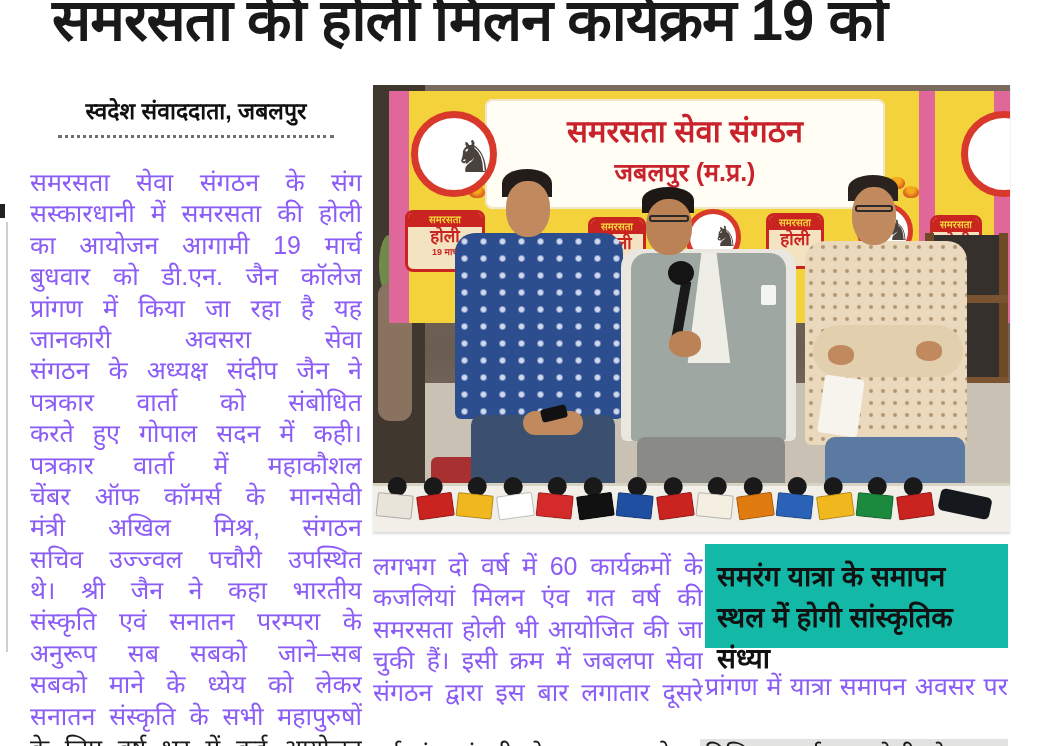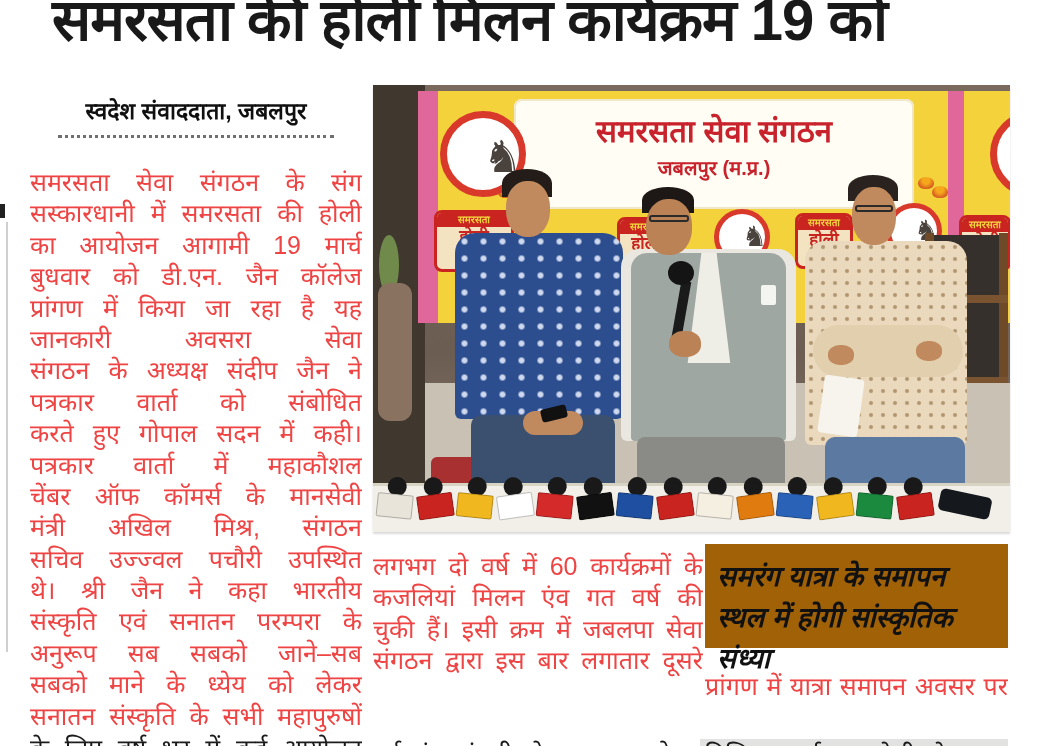--- a/index.html
+++ b/index.html
@@ -10,56 +10,56 @@
   .headline-wrap{position:absolute;left:0;top:0;width:1045px;height:74px;overflow:hidden;}
   .headline{position:absolute;left:52px;top:-16px;width:990px;white-space:nowrap;
             font-size:58px;font-weight:700;color:#191919;letter-spacing:-1px;line-height:1.25;}
 
   
   .byline{position:absolute;left:58px;top:94px;width:276px;text-align:center;
           font-size:23px;font-weight:700;color:#101010;padding-bottom:9px;
           border-bottom:3px dotted #6f6f6f;}
 
   
-  .col{position:absolute;font-size:25px;color:#ef4444;overflow:hidden;}
+  .col{position:absolute;font-size:25px;color:#8b5cf6;overflow:hidden;}
   .bodyline{height:31.4px;line-height:31.4px;white-space:nowrap;
             text-align:justify;text-align-last:justify;overflow:hidden;}
   .clipline{position:absolute;font-size:25px;line-height:31px;white-space:nowrap;
             text-align:justify;text-align-last:justify;overflow:hidden;color:#1b1b1b;}
 
   
-  .subhead{position:absolute;left:705px;top:544px;width:303px;height:104px;background:#a16207;font-style:italic;}
+  .subhead{position:absolute;left:705px;top:544px;width:303px;height:104px;background:#14b8a6;}
   .subhead-text{padding:12px 10px 0 12px;font-size:28px;font-weight:700;line-height:41px;color:#111;}
 
   .br-grey{position:absolute;left:700px;top:739px;width:308px;height:7px;background:#e2e2e0;}
 
   
   .edge-mark{position:absolute;left:0;top:204px;width:5px;height:14px;background:#222;}
   .edge-line{position:absolute;left:6px;top:222px;width:2px;height:430px;background:#cfcfcf;}
 
   
   .photo{position:absolute;left:373px;top:85px;width:637px;height:447px;overflow:hidden;
          background:linear-gradient(180deg,#7a6a5e 0%,#6b5d52 60%,#8a7c6e 100%);
          box-shadow:0 2px 2px rgba(0,0,0,.15);}
   .photo *{position:absolute;box-sizing:border-box;}
 
   .ph-doorway{left:0;top:0;width:52px;height:447px;background:#40372f;}
   .ph-door-person{left:5px;top:198px;width:34px;height:138px;background:#8a7260;border-radius:12px;}
   .ph-door-leaf{left:6px;top:150px;width:20px;height:60px;background:#6f8a4a;border-radius:50%;}
 
-  .ph-banner{left:16px;top:6px;width:621px;height:232px;background:#f4d23c;margin-left:29px;}
+  .ph-banner{left:16px;top:6px;width:621px;height:232px;background:#f4d23c;}
   .ph-strip1{left:0;top:0;width:20px;height:232px;background:#e0679a;}
   .ph-strip2{left:530px;top:0;width:16px;height:232px;background:#e0679a;}
   .ph-strip3{left:605px;top:0;width:16px;height:232px;background:#e0679a;}
 
   .ph-panel{left:96px;top:8px;width:400px;height:110px;background:#fffdf4;border-radius:8px;
             text-align:center;box-shadow:0 0 0 2px #f0e6c8 inset;}
   .ph-banner-title{position:static;display:block;margin-top:10px;font-size:31px;font-weight:700;
                    color:#c8232c;white-space:nowrap;}
-  .ph-banner-sub{position:static;display:block;margin-top:3px;font-size:20px;font-weight:700;color:#c8232c;}
+  .ph-banner-sub{position:static;display:block;margin-top:3px;font-size:25px;font-weight:700;color:#c8232c;}
 
   .diya{width:16px;height:12px;border-radius:50% 50% 45% 45%;
         background:radial-gradient(circle at 50% 30%,#f6a81c 30%,#d4581f 75%);}
 
   .ph-logo{border-radius:50%;background:#fff;border:7px solid #d8392b;text-align:center;
            color:#4a423c;overflow:hidden;}
   .ph-logo.big{width:86px;height:86px;font-size:44px;line-height:78px;}
   .ph-logo.small{width:56px;height:56px;font-size:28px;line-height:46px;border-width:5px;}
 
   .ph-poster{background:#f3e3c0;border:3px solid #c9241f;border-radius:8px;text-align:center;overflow:hidden;}
@@ -310,20 +310,21 @@
           <div class="michead"></div>
           <div class="micflag" style="background: rgb(201, 36, 31);"></div>
         </div>
       </div>
     <div class="ph-phone"></div>
   </div>
 
   <div class="col" style="left:373px;top:551px;width:330px;height:195px;">
       <div class="bodyline">लगभग दो वर्ष में 60 कार्यक्रमों के</div>
       <div class="bodyline">कजलियां मिलन एंव गत वर्ष की</div>
+      <div class="bodyline">समरसता होली भी आयोजित की जा</div>
       <div class="bodyline">चुकी हैं। इसी क्रम में जबलपा सेवा</div>
       <div class="bodyline">संगठन द्वारा इस बार लगातार दूसरे</div>
     </div>
   <div class="clipline" style="left:373px;top:739px;width:330px;height:7px;">वर्ष रंग पंचमी के साथ आयोजन</div>
 
   <div class="subhead">
     <div class="subhead-text">समरंग यात्रा के समापन स्थल में होगी सांस्कृतिक संध्या</div>
   </div>
 
   <div class="col" style="left:705px;top:671px;width:303px;height:75px;">

